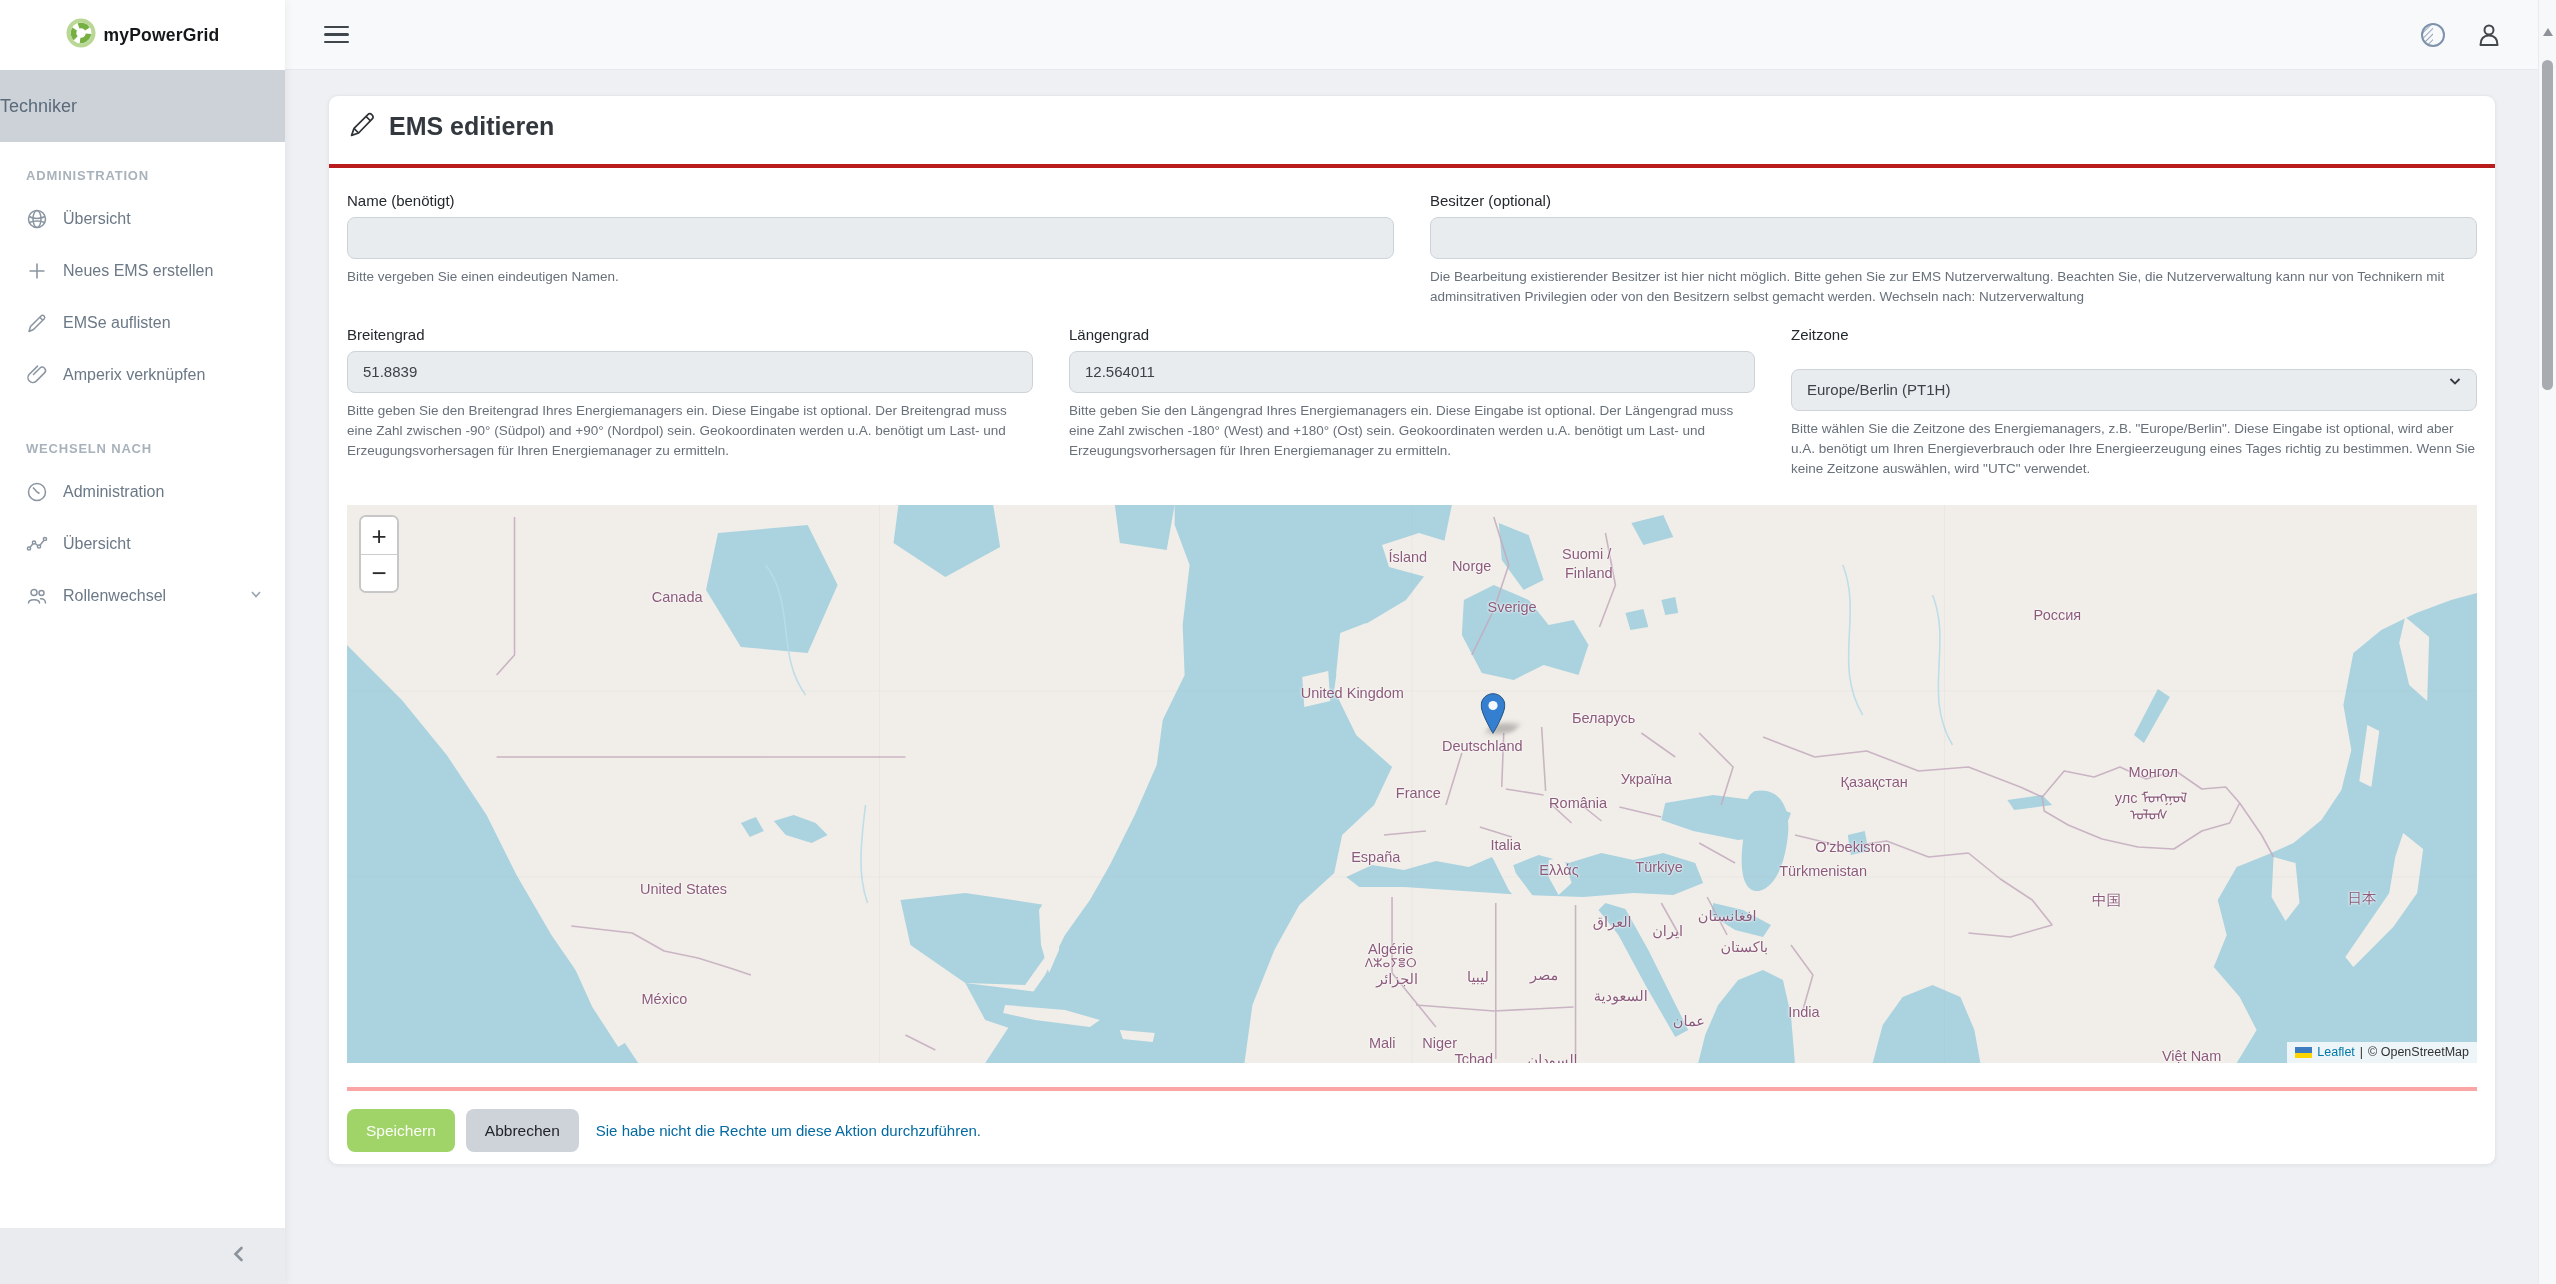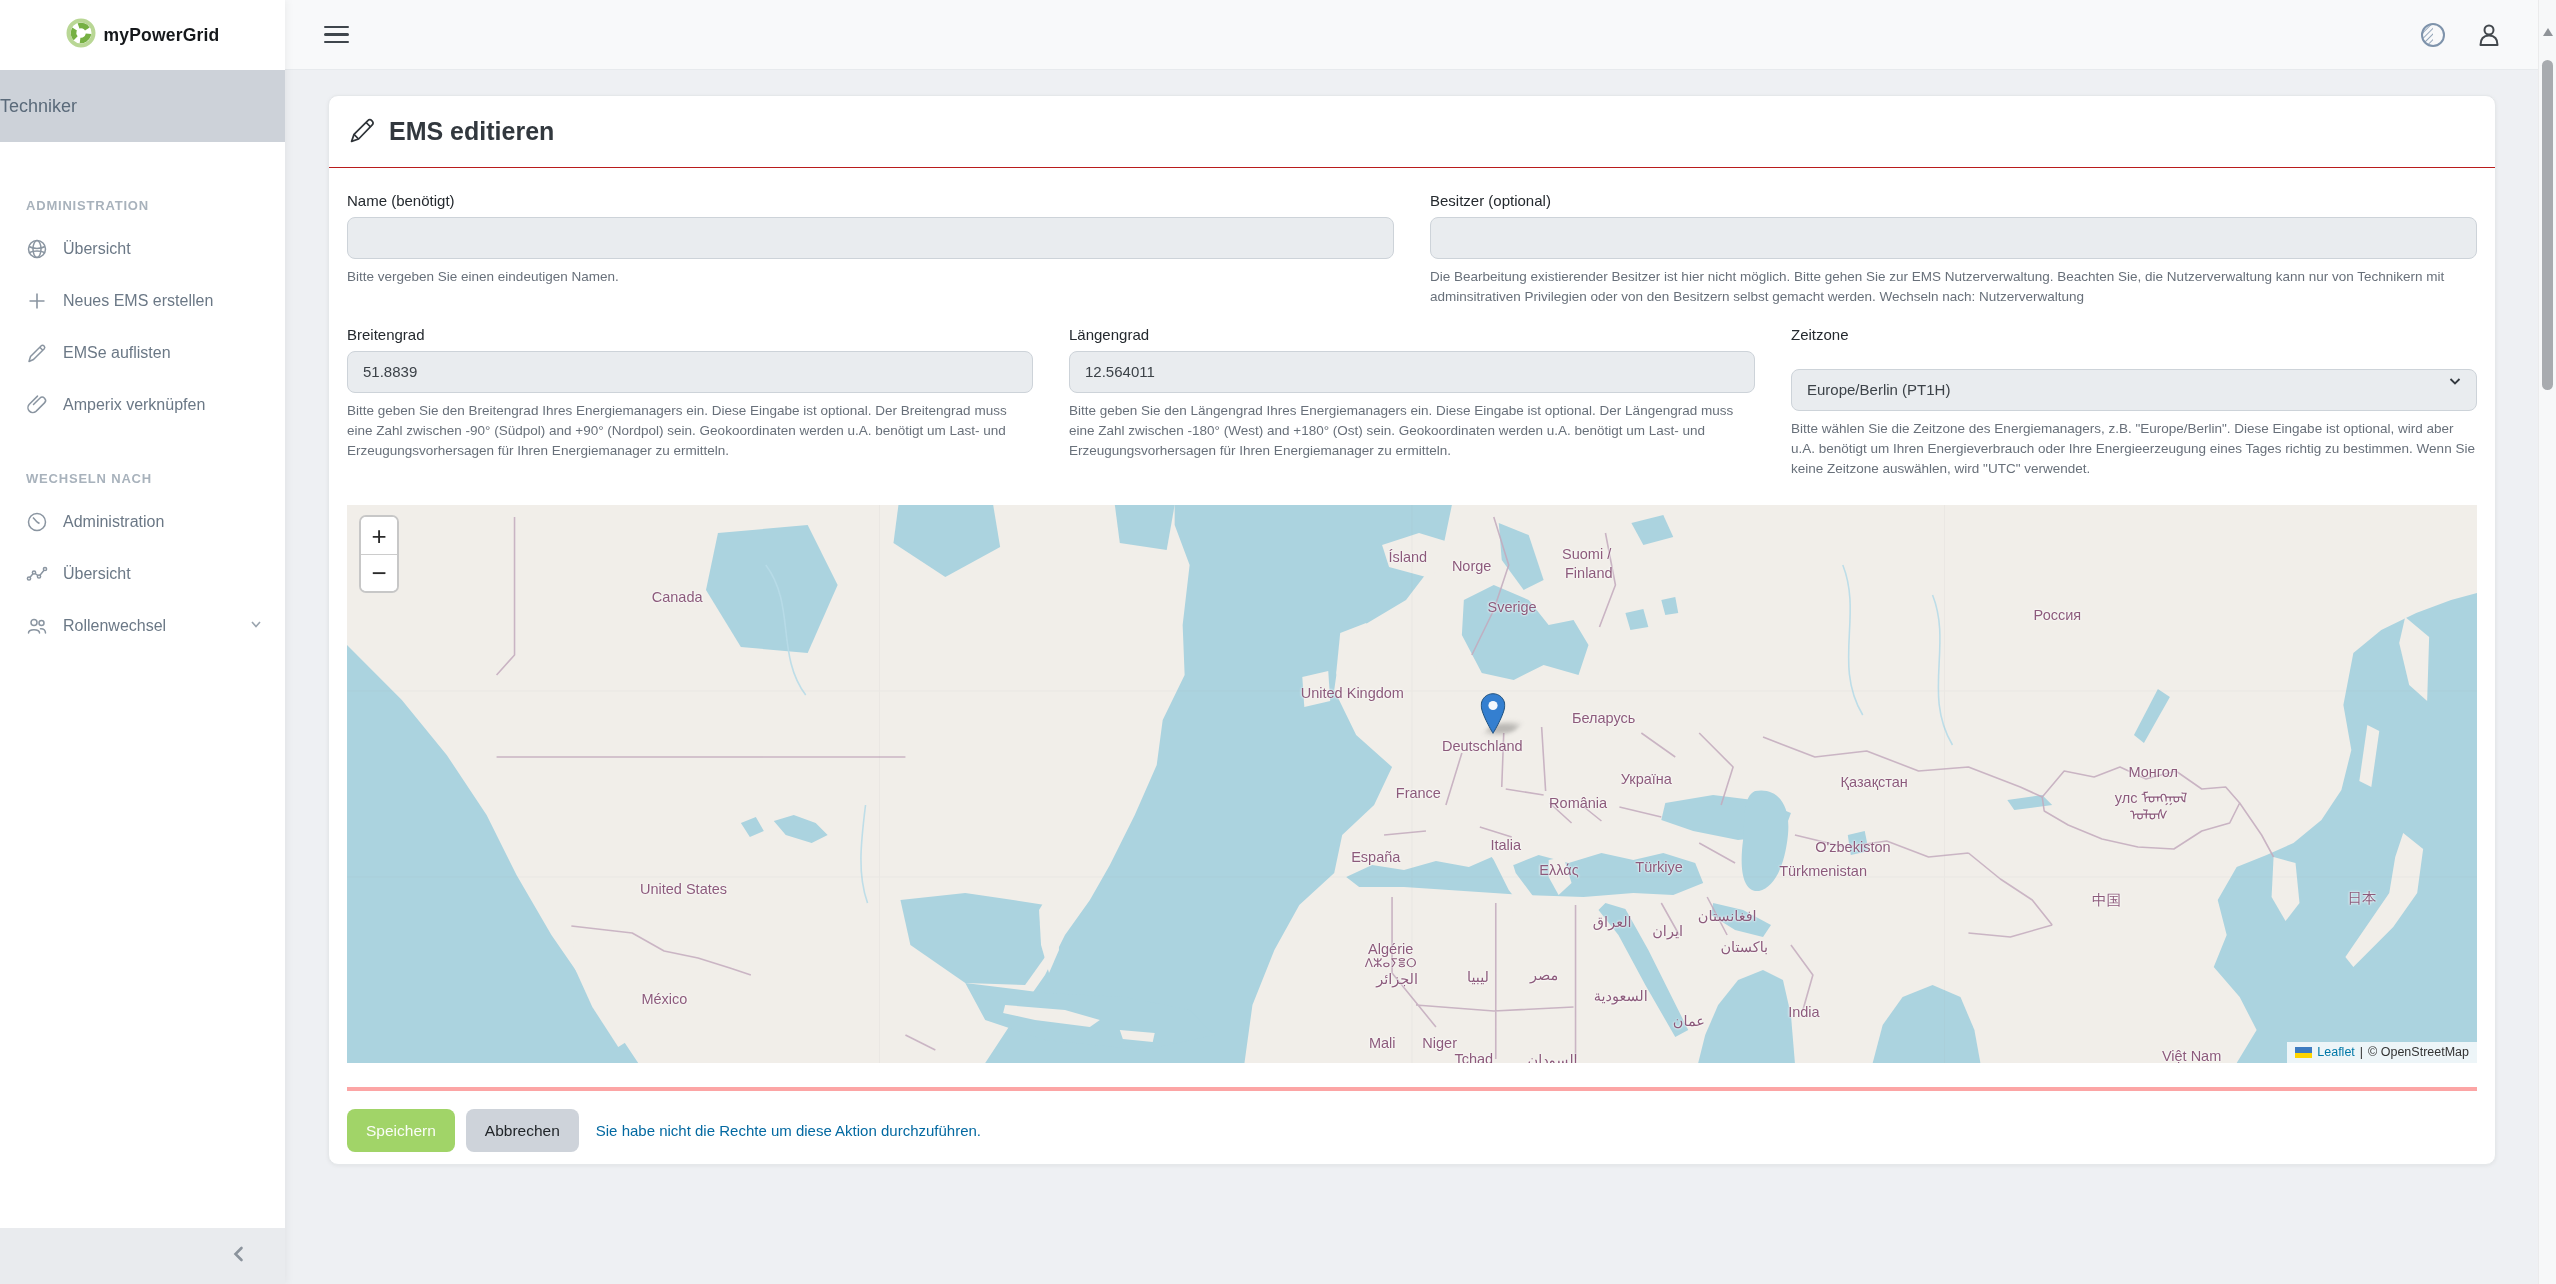--- a/index.html
+++ b/index.html
@@ -8,21 +8,21 @@
   .app { position:relative; width:2556px; height:944px; }
 
   
   .sidebar { position:absolute; left:0; top:0; width:285px; height:1284px;
     background:#ffffff; box-shadow:2px 0 8px rgba(0,0,0,.05); z-index:5;
     display:flex; flex-direction:column; }
   .brand { height:70px; display:flex; align-items:center; justify-content:center; gap:8px; cursor:pointer; }
   .brand-name { font-size:17.5px; font-weight:bold; color:#15181b; letter-spacing:.2px; }
   .role-bar { height:72px; background:#cdd2d9; display:flex; align-items:center; justify-content:flex-start; }
   .role-bar span { font-size:18px; color:#5a6a7a; }
-  .sb-nav { flex:1; padding-top:42px; }
+  .sb-nav { flex:1; padding-top:12px; }
   .sb-section { font-size:13px; font-weight:bold; letter-spacing:.8px; color:#a8b2bc;
     padding:14px 0 10px 26px; }
   .sb-item { display:flex; align-items:center; gap:15px; padding:15px 18px 15px 26px;
     font-size:16px; color:#6b7886; cursor:pointer; text-decoration:none; position:relative; }
   .sb-icon { width:22px; height:22px; display:inline-flex; color:#8a95a1; flex:none; }
   .sb-icon svg { width:22px; height:22px; }
   .sb-chevron { position:absolute; right:22px; top:50%; transform:translateY(-50%); color:#9aa4ae; }
   .sb-footer { height:56px; background:#e9ebee; display:flex; align-items:center;
     justify-content:flex-end; padding-right:36px; cursor:pointer; color:#8b939c; }
 
@@ -32,22 +32,22 @@
     padding:0 52px 0 33px; z-index:4; }
   .hamburger { background:none; border:none; cursor:pointer; display:flex; flex-direction:column; gap:5px; padding:6px; }
   .hamburger span { width:25px; height:2.5px; background:#3f464c; border-radius:2px; }
   .topbar-right { display:flex; align-items:center; gap:26px; }
   .tb-icon { width:30px; height:30px; cursor:pointer; display:inline-flex; }
 
   
   .content { position:absolute; left:285px; top:70px; right:0; bottom:0; }
   .card { margin:25px 0 0 43px; width:2168px; background:#fff; border:1px solid #e5e8ea;
     border-radius:10px; box-shadow:0 1px 4px rgba(0,0,0,.06); }
-  .card-header { height:72px; border-bottom:1px solid #b91c1c; display:flex; align-items:center;
-    gap:14px; padding:0 18px; }
+  .card-header { height:72px; border-bottom:4px solid #b91c1c; display:flex; 
+    gap:14px; padding:16px 18px; }
   .card-title { font-size:25px; font-weight:600; color:#32383e; }
   .pen-ic { width:28px; height:28px; color:#2e3338; display:inline-flex; }
   .card-body { padding:24px 18px 0 18px; }
   .grid-2 { display:grid; grid-template-columns:1fr 1fr; column-gap:36px; }
   .grid-3 { display:grid; grid-template-columns:1fr 1fr 1fr; column-gap:36px; margin-top:18px; }
   .field label { display:block; font-size:15px; color:#24292e; margin-bottom:8px; }
   .control { width:100%; height:42px; background:#e9ecef; border:1px solid #cdd3d9;
     border-radius:8px; font-size:15px; color:#3c4248; padding:0 15px;
     font-family:"Liberation Sans", sans-serif; }
   textarea.control { height:84px; padding-top:10px; resize:none; display:block; }

